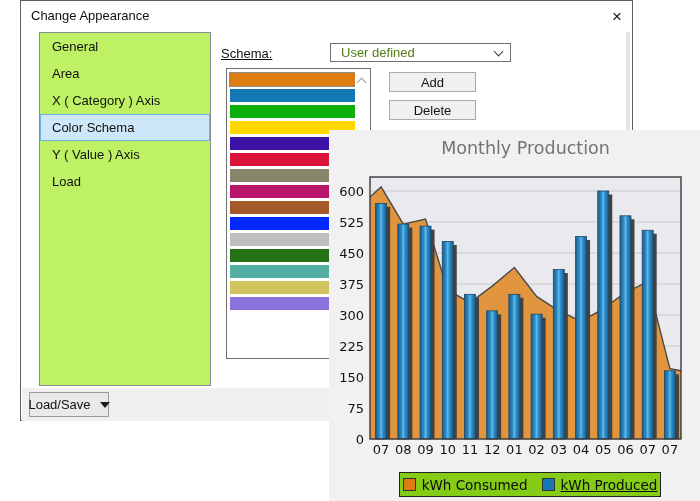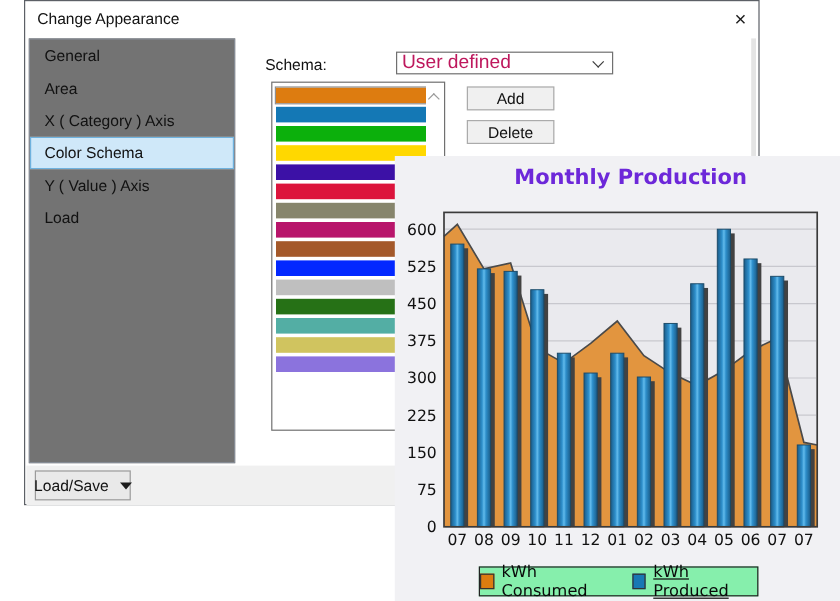--- a/index.html
+++ b/index.html
@@ -7,62 +7,62 @@
          font-family:"Liberation Sans",sans-serif;-webkit-font-smoothing:antialiased;}
 
   
   .dialog{position:absolute;left:0;top:0;width:613px;height:421px;background:#fff;
           border:1px solid #5c6066;box-sizing:border-box;margin-left:20px;}
   .dlg-title{position:absolute;left:10px;top:7px;font-size:13px;color:#111;}
   .close-btn{position:absolute;left:583px;top:3px;width:26px;height:24px;background:transparent;border:0;
              display:flex;align-items:center;justify-content:center;cursor:pointer;padding:0;}
   .close-btn span{font-size:17px;font-weight:300;color:#1a1a1a;line-height:1;}
 
-  .sidebar{position:absolute;left:3px;top:31px;width:172px;height:354px;background:#737373;
+  .sidebar{position:absolute;left:18px;top:31px;width:172px;height:354px;background:#bef264;
            border:1px solid #858b94;box-sizing:border-box;overflow:hidden;}
   .side-item{height:27px;line-height:27px;padding-left:12px;font-size:13px;color:#111;cursor:default;}
   .side-item.selected{background:#cfe8f9;box-shadow:inset 0 0 0 1px #6fb2de;}
 
-  .schema-label{position:absolute;left:200px;top:45px;font-size:13px;color:#111;}
+  .schema-label{position:absolute;left:200px;top:45px;font-size:13px;color:#111;text-decoration:underline;}
   .combo{position:absolute;left:309px;top:42px;width:181px;height:19px;background:#fff;
-         border:1px solid #707070;box-sizing:border-box;font-size:16px;color:#be185d;
-         line-height:17px;padding-left:4px;}
+         border:1px solid #707070;box-sizing:border-box;font-size:13px;color:#4d7c0f;
+         line-height:17px;padding-left:10px;}
   .combo .chev{position:absolute;right:8px;top:4px;width:6px;height:6px;
                border-right:1.6px solid #3a3a3a;border-bottom:1.6px solid #3a3a3a;
                transform:rotate(45deg);}
 
   .colorlist{position:absolute;left:205px;top:67px;width:145px;height:291px;background:#fff;
              border:1px solid #707070;box-sizing:border-box;}
   .swatches{position:absolute;left:3px;top:4px;width:125px;}
   .swatch{height:13px;margin-bottom:3px;}
   .swatch.selected{outline:1px solid #8f8f8f;}
   .vscroll{position:absolute;right:1px;top:1px;bottom:1px;width:14px;background:#fff;}
   .chevup{position:absolute;left:3px;top:9px;width:6px;height:6px;
           border-left:1.6px solid #9b9b9b;border-top:1.6px solid #9b9b9b;transform:rotate(45deg);}
 
-  .btn{position:absolute;left:368px;width:73px;height:20px;background:#f0f0f0;border:1px solid #ababab;
+  .btn{position:absolute;left:368px;width:87px;height:20px;background:#f0f0f0;border:1px solid #ababab;
        font-family:"Liberation Sans",sans-serif;font-size:13px;color:#111;padding:0;cursor:pointer;}
   .btn.add{top:71px;} .btn.del{top:99px;}
 
   .dlg-scroll{position:absolute;left:605px;top:31px;width:4px;height:99px;background:#e4e4e4;}
 
   .footer{position:absolute;left:1px;top:387px;width:611px;height:33px;background:#f0f0f0;}
   .loadsave{position:absolute;left:7px;top:4px;width:80px;height:25px;background:#e9e9e9;
             border:1px solid #9b9b9b;font-family:"Liberation Sans",sans-serif;font-size:13px;color:#111;
             display:flex;align-items:center;justify-content:center;gap:9px;cursor:pointer;padding:0;}
   .tri{width:0;height:0;border-left:5px solid transparent;border-right:5px solid transparent;
        border-top:6px solid #1c1c1c;}
 
   
   .chartwin{position:absolute;left:329px;top:130px;width:371px;height:371px;background:#f1f1f4;
             font-family:"DejaVu Sans",sans-serif;}
   .chart-title{position:absolute;left:41px;top:8px;width:311px;text-align:center;
-               font-size:17.5px;font-weight:bold;color:#6d28d9;letter-spacing:0;}
+               font-size:17.5px;font-weight:normal;color:#737373;letter-spacing:0;}
   .chartwin svg{position:absolute;left:0;top:0;}
-  .legend{position:absolute;left:70px;top:342px;width:233px;height:25px;background:#86efac;
+  .legend{position:absolute;left:70px;top:342px;width:262px;height:25px;background:#84cc16;
           border:1.5px solid #222;box-sizing:border-box;display:flex;align-items:center;
           justify-content:center;font-size:13.5px;color:#0a0a0a;}
   .lg-item{display:flex;align-items:center;gap:6px;}
   .lg-item + .lg-item{margin-left:14px;text-decoration:underline;}
   .lg-swatch{width:11px;height:11px;border:1.6px solid #333;}
 </style>
 </head>
 <body>
 
 <div class="stage">

